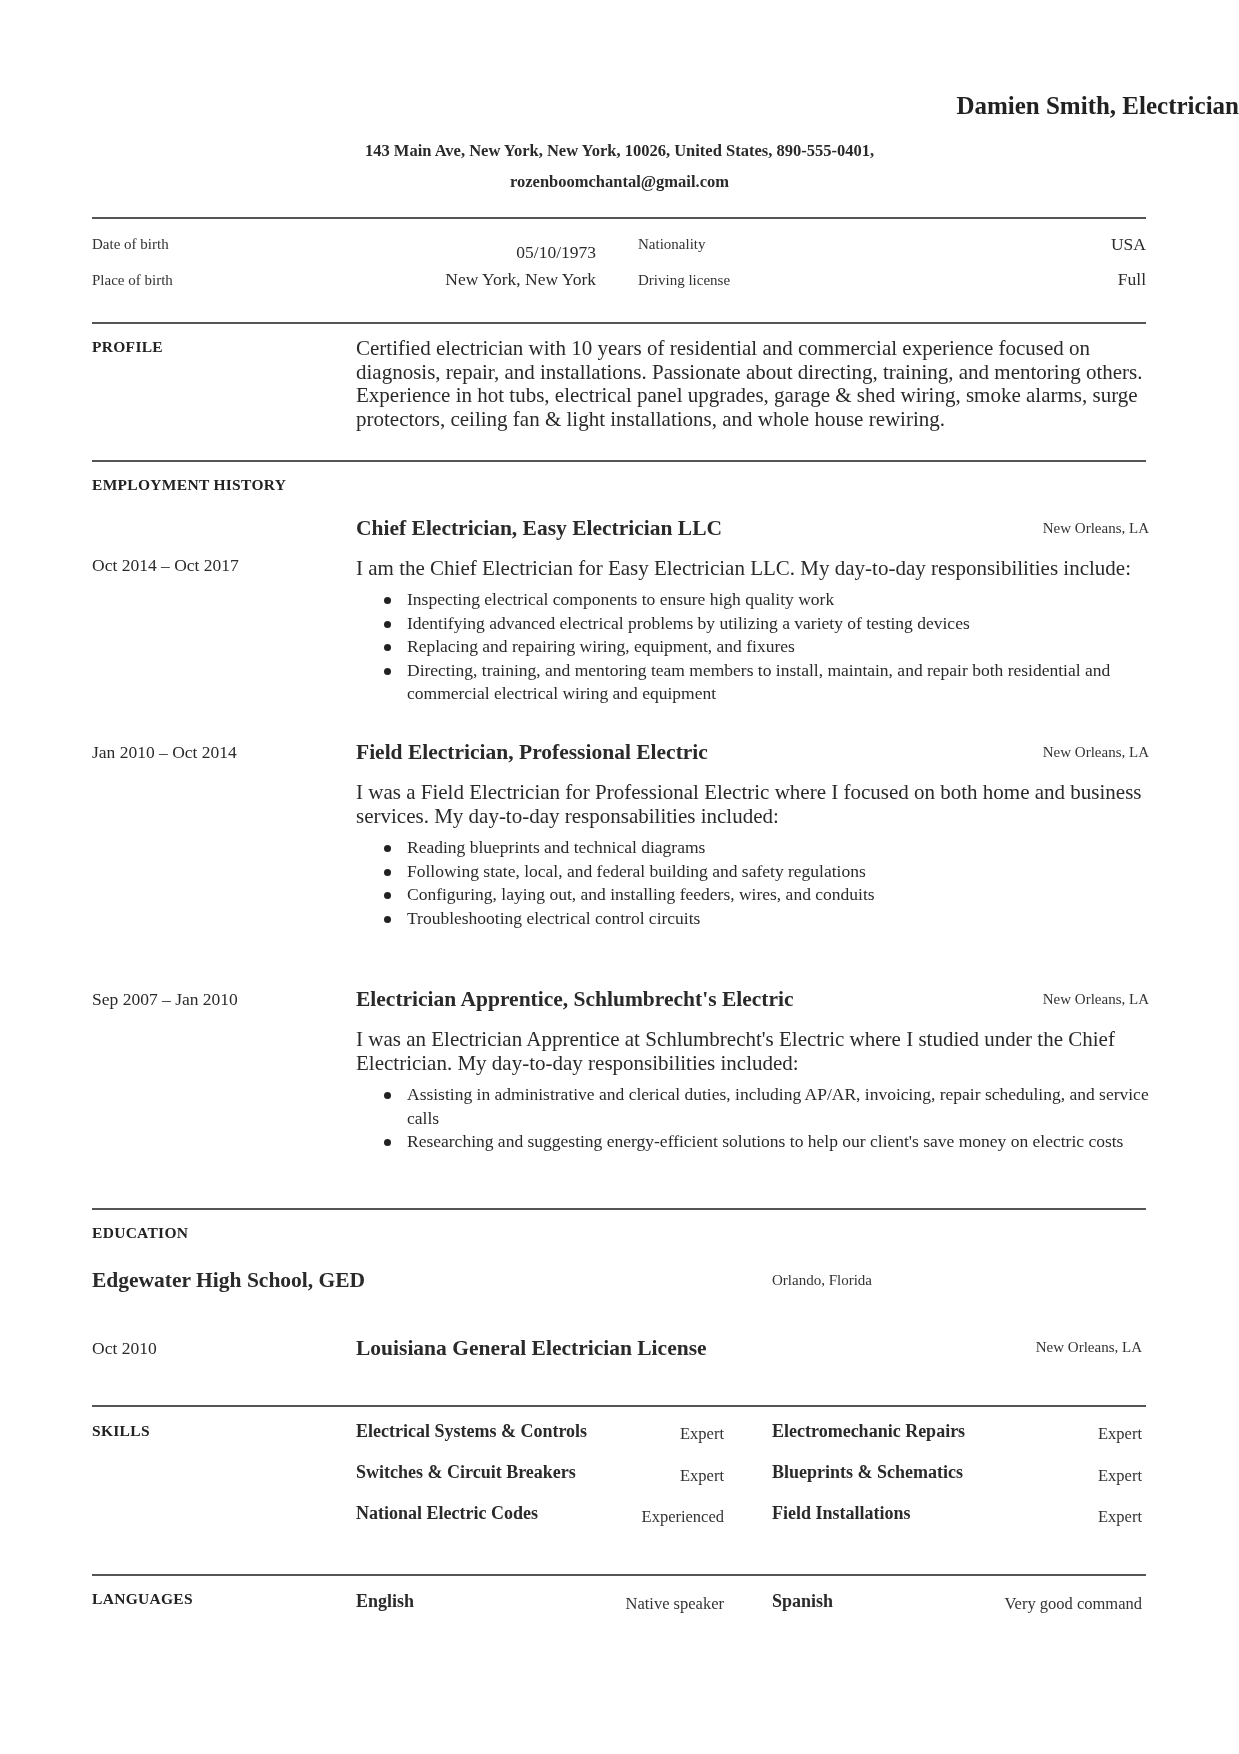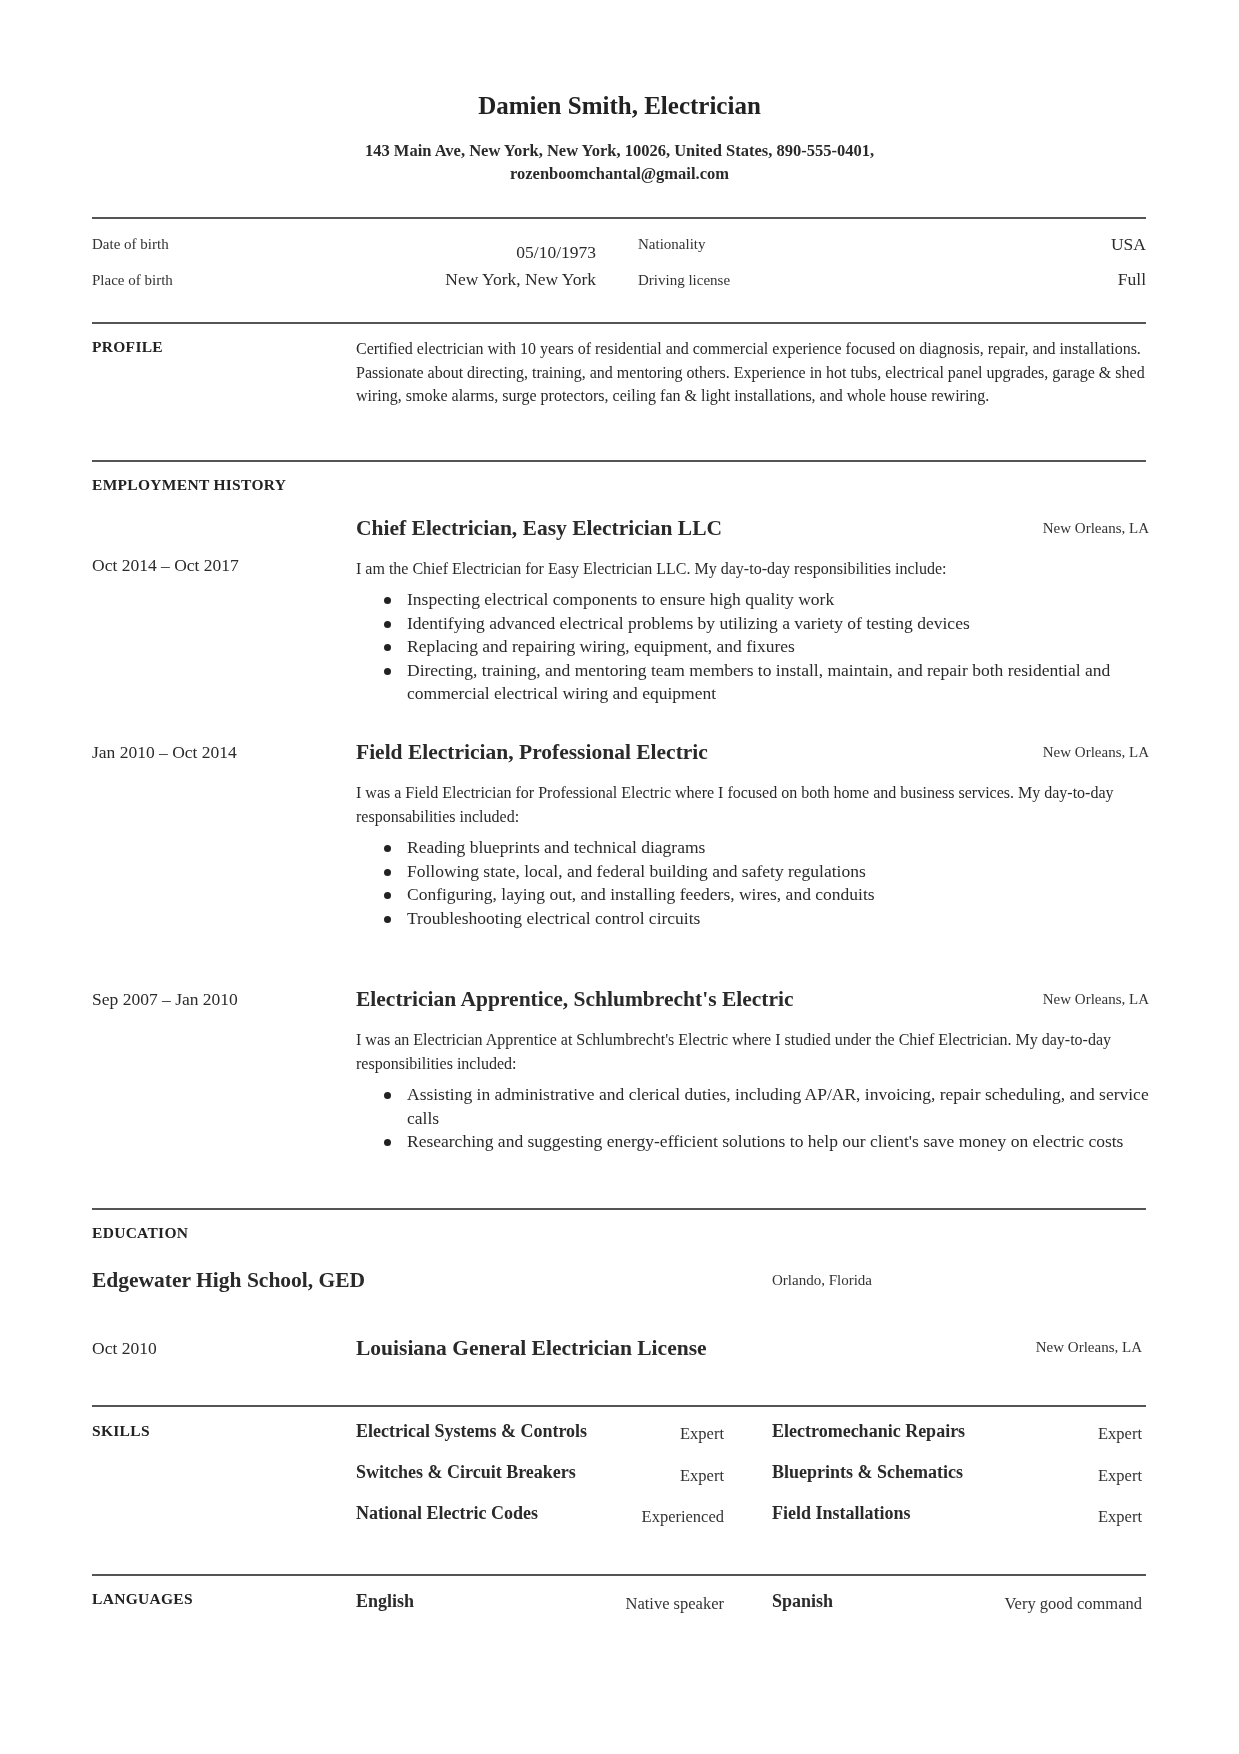--- a/index.html
+++ b/index.html
@@ -3,51 +3,51 @@
 <meta charset="utf-8">
 <style>
   html, body { margin: 0; padding: 0; background: #ffffff; }
   body {
     width: 1239px; height: 1754px; position: relative; overflow: hidden;
     font-family: "Liberation Serif", "DejaVu Serif", serif;
     color: #2b2b2b;
   }
   .abs { position: absolute; white-space: nowrap; }
   .title {
-    left: 0; width: 1239px; top: 92px; text-align: center;
+    left: 0; width: 1239px; top: 92px; text-align: right;
     font-size: 25px; font-weight: bold; color: #222;
   }
   .contact {
     left: 0; width: 1239px; text-align: center;
     font-size: 16.5px; font-weight: bold; color: #2a2a2a;
   }
   .rule { position: absolute; left: 92px; width: 1054px; height: 2px; background: #555; }
   .lbl { font-size: 15px; color: #333; }
   .val { font-size: 17.5px; color: #2a2a2a; }
   .section-head { font-size: 15.5px; font-weight: bold; color: #222; letter-spacing: 0.3px; }
-  .body-text { font-size: 16px; color: #2a2a2a; line-height: 23.5px; white-space: normal; }
+  .body-text { font-size: 21px; color: #2a2a2a; line-height: 23.5px; white-space: normal; }
   .job-title { font-size: 21.5px; font-weight: bold; color: #2a2a2a; }
   .date { font-size: 17.5px; color: #2a2a2a; }
   .loc { font-size: 15px; color: #333; }
   ul.bullets { margin: 0; padding: 0; list-style: none; }
   ul.bullets li {
     position: relative; padding-left: 51px; font-size: 17.5px; line-height: 23.5px; color: #2a2a2a;
   }
   ul.bullets li .dot {
     position: absolute; left: 28px; top: 9px; width: 7px; height: 7px; border-radius: 50%; background: #222;
   }
   .skill-name { font-size: 18px; font-weight: bold; color: #2a2a2a; }
   .skill-level { font-size: 16.5px; color: #333; text-align: right; }
 </style>
 </head>
 <body>
 
 <div class="abs title">Damien Smith, Electrician</div>
 <div class="abs contact" style="top:141px;">143 Main Ave, New York, New York, 10026, United States, 890-555-0401,</div>
-<div class="abs contact" style="top:164px;">rozenboomchantal@gmail.com</div>
+<div class="abs contact" style="top:172px;">rozenboomchantal@gmail.com</div>
 
 <div class="rule" style="top:217px;"></div>
 
 <div class="abs lbl" style="left:92px; top:236px;">Date of birth</div>
 <div class="abs val" style="right:643px; top:234px;margin-top:8px;">05/10/1973</div>
 <div class="abs lbl" style="left:638px; top:236px;">Nationality</div>
 <div class="abs val" style="right:93px; top:234px;">USA</div>
 
 <div class="abs lbl" style="left:92px; top:272px;">Place of birth</div>
 <div class="abs val" style="right:643px; top:269px;">New York, New York</div>

